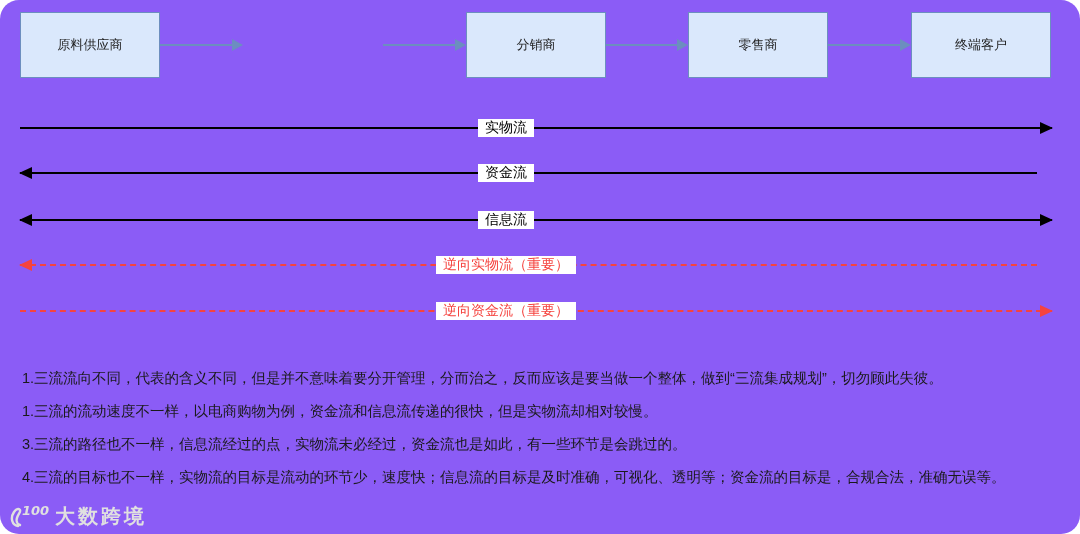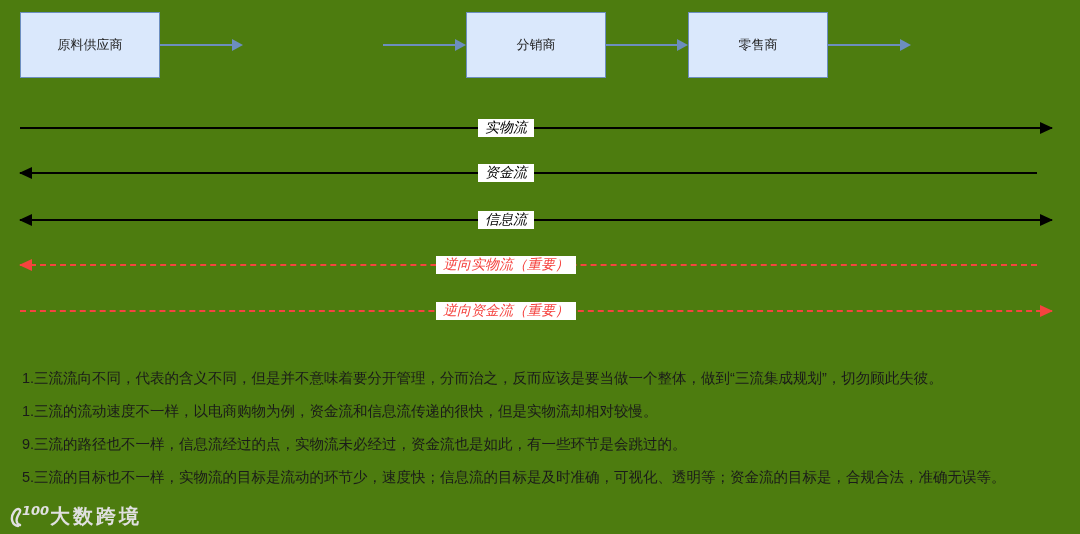--- a/index.html
+++ b/index.html
@@ -1,18 +1,18 @@
 <!DOCTYPE html>
 <html><head>
 <meta charset="utf-8">
 <style>
   html,body{margin:0;padding:0;background:#fff;}
   #canvas{
-    position:relative;width:1080px;height:534px;background:#4d7c0f;overflow:hidden;
-    font-family:"Liberation Sans","DejaVu Sans",sans-serif;color:#1f1f1f;
+    position:relative;width:1080px;height:534px;background:#8b5cf6;overflow:hidden;
+    font-family:"Liberation Sans","DejaVu Sans",sans-serif;color:#1f1f1f;border-radius:19px;
   }
 
   
   .node{
     position:absolute;top:12px;width:140px;height:66px;box-sizing:border-box;
     background:#dae8fc;border:1px solid #6c8ebf;
     display:flex;align-items:center;justify-content:center;
     font-size:13px;color:#1f1f1f;
   }
   .node.n1{left:20px}.node.n2{left:243px}.node.n3{left:466px}.node.n4{left:688px}.node.n5{left:911px}
@@ -36,46 +36,49 @@
   .flow.f5{top:301px;color:#f5433f;}
   .line{position:absolute;left:0;right:0;top:9px;height:0;border-top:2px solid currentColor;}
   .line.dashed{border-top-style:dashed;}
   .line.short-right{right:15px;}
   .arr{position:absolute;top:50%;transform:translateY(-50%);width:0;height:0;
     border-top:6px solid transparent;border-bottom:6px solid transparent;}
   .arr.left{left:-1px;border-right:13px solid currentColor;}
   .arr.right{right:-1px;border-left:13px solid currentColor;}
   .flow-label{
     position:absolute;left:calc(50% - 30px);top:50%;transform:translate(-50%,-50%);
-    background:#ffffff;padding:0 7px;font-size:14px;white-space:nowrap;color:currentColor;font-style:italic;
+    background:#ffffff;padding:0 7px;font-size:14px;white-space:nowrap;color:currentColor;
   }
 
   
   .notes{position:absolute;left:22px;top:362px;right:10px;}
   .notes p{margin:0;font-size:14.5px;line-height:33px;color:#1a1a1a;white-space:nowrap;}
 
   
-  .watermark{position:absolute;left:8px;top:502px;display:flex;align-items:center;
+  .watermark{position:absolute;left:8px;top:502px;display:flex;align-items:center;gap:5px;
     color:#e0e0e0;user-select:none;}
   .wm-logo{display:block;}
   .wm-text{font-size:20px;font-weight:700;letter-spacing:3px;color:#e0e0e0;}
 </style>
 </head>
 <body>
 
 <div id="canvas">
 
   <div class="node n1">
     <span>原料供应商</span>
   </div>
   <div class="node n3">
     <span>分销商</span>
   </div>
   <div class="node n4">
     <span>零售商</span>
+  </div>
+  <div class="node n5">
+    <span>终端客户</span>
   </div>
 
   <div class="connector c1">
     <div class="c-line"></div>
     <span class="c-arr"></span>
   </div>
   <div class="connector c2">
     <div class="c-line"></div>
     <span class="c-arr"></span>
   </div>
@@ -115,22 +118,22 @@
 
   <div class="flow f5">
     <div class="line dashed"></div>
     <span class="arr right"></span>
     <span class="flow-label">逆向资金流（重要）</span>
   </div>
 
   <div class="notes">
     <p>1.三流流向不同，代表的含义不同，但是并不意味着要分开管理，分而治之，反而应该是要当做一个整体，做到“三流集成规划”，切勿顾此失彼。</p>
     <p>1.三流的流动速度不一样，以电商购物为例，资金流和信息流传递的很快，但是实物流却相对较慢。</p>
-    <p>9.三流的路径也不一样，信息流经过的点，实物流未必经过，资金流也是如此，有一些环节是会跳过的。</p>
-    <p>5.三流的目标也不一样，实物流的目标是流动的环节少，速度快；信息流的目标是及时准确，可视化、透明等；资金流的目标是，合规合法，准确无误等。</p>
+    <p>3.三流的路径也不一样，信息流经过的点，实物流未必经过，资金流也是如此，有一些环节是会跳过的。</p>
+    <p>4.三流的目标也不一样，实物流的目标是流动的环节少，速度快；信息流的目标是及时准确，可视化、透明等；资金流的目标是，合规合法，准确无误等。</p>
   </div>
 
   <div class="watermark">
     <svg class="wm-logo" width="42" height="28" viewBox="0 0 42 28">
       <path d="M10 24 C4 23 2 16 6 10 C8 7 11 6 12 8 C13 10 10 12 9 16 C8 19 9 22 12 23" fill="none" stroke="#e0e0e0" stroke-width="2.4" stroke-linecap="round"></path>
       <text x="14" y="13" font-size="13" font-weight="bold" font-style="italic" fill="#e0e0e0" font-family="'DejaVu Sans',sans-serif">100</text>
     </svg>
     <span class="wm-text">大数跨境</span>
   </div>
 

